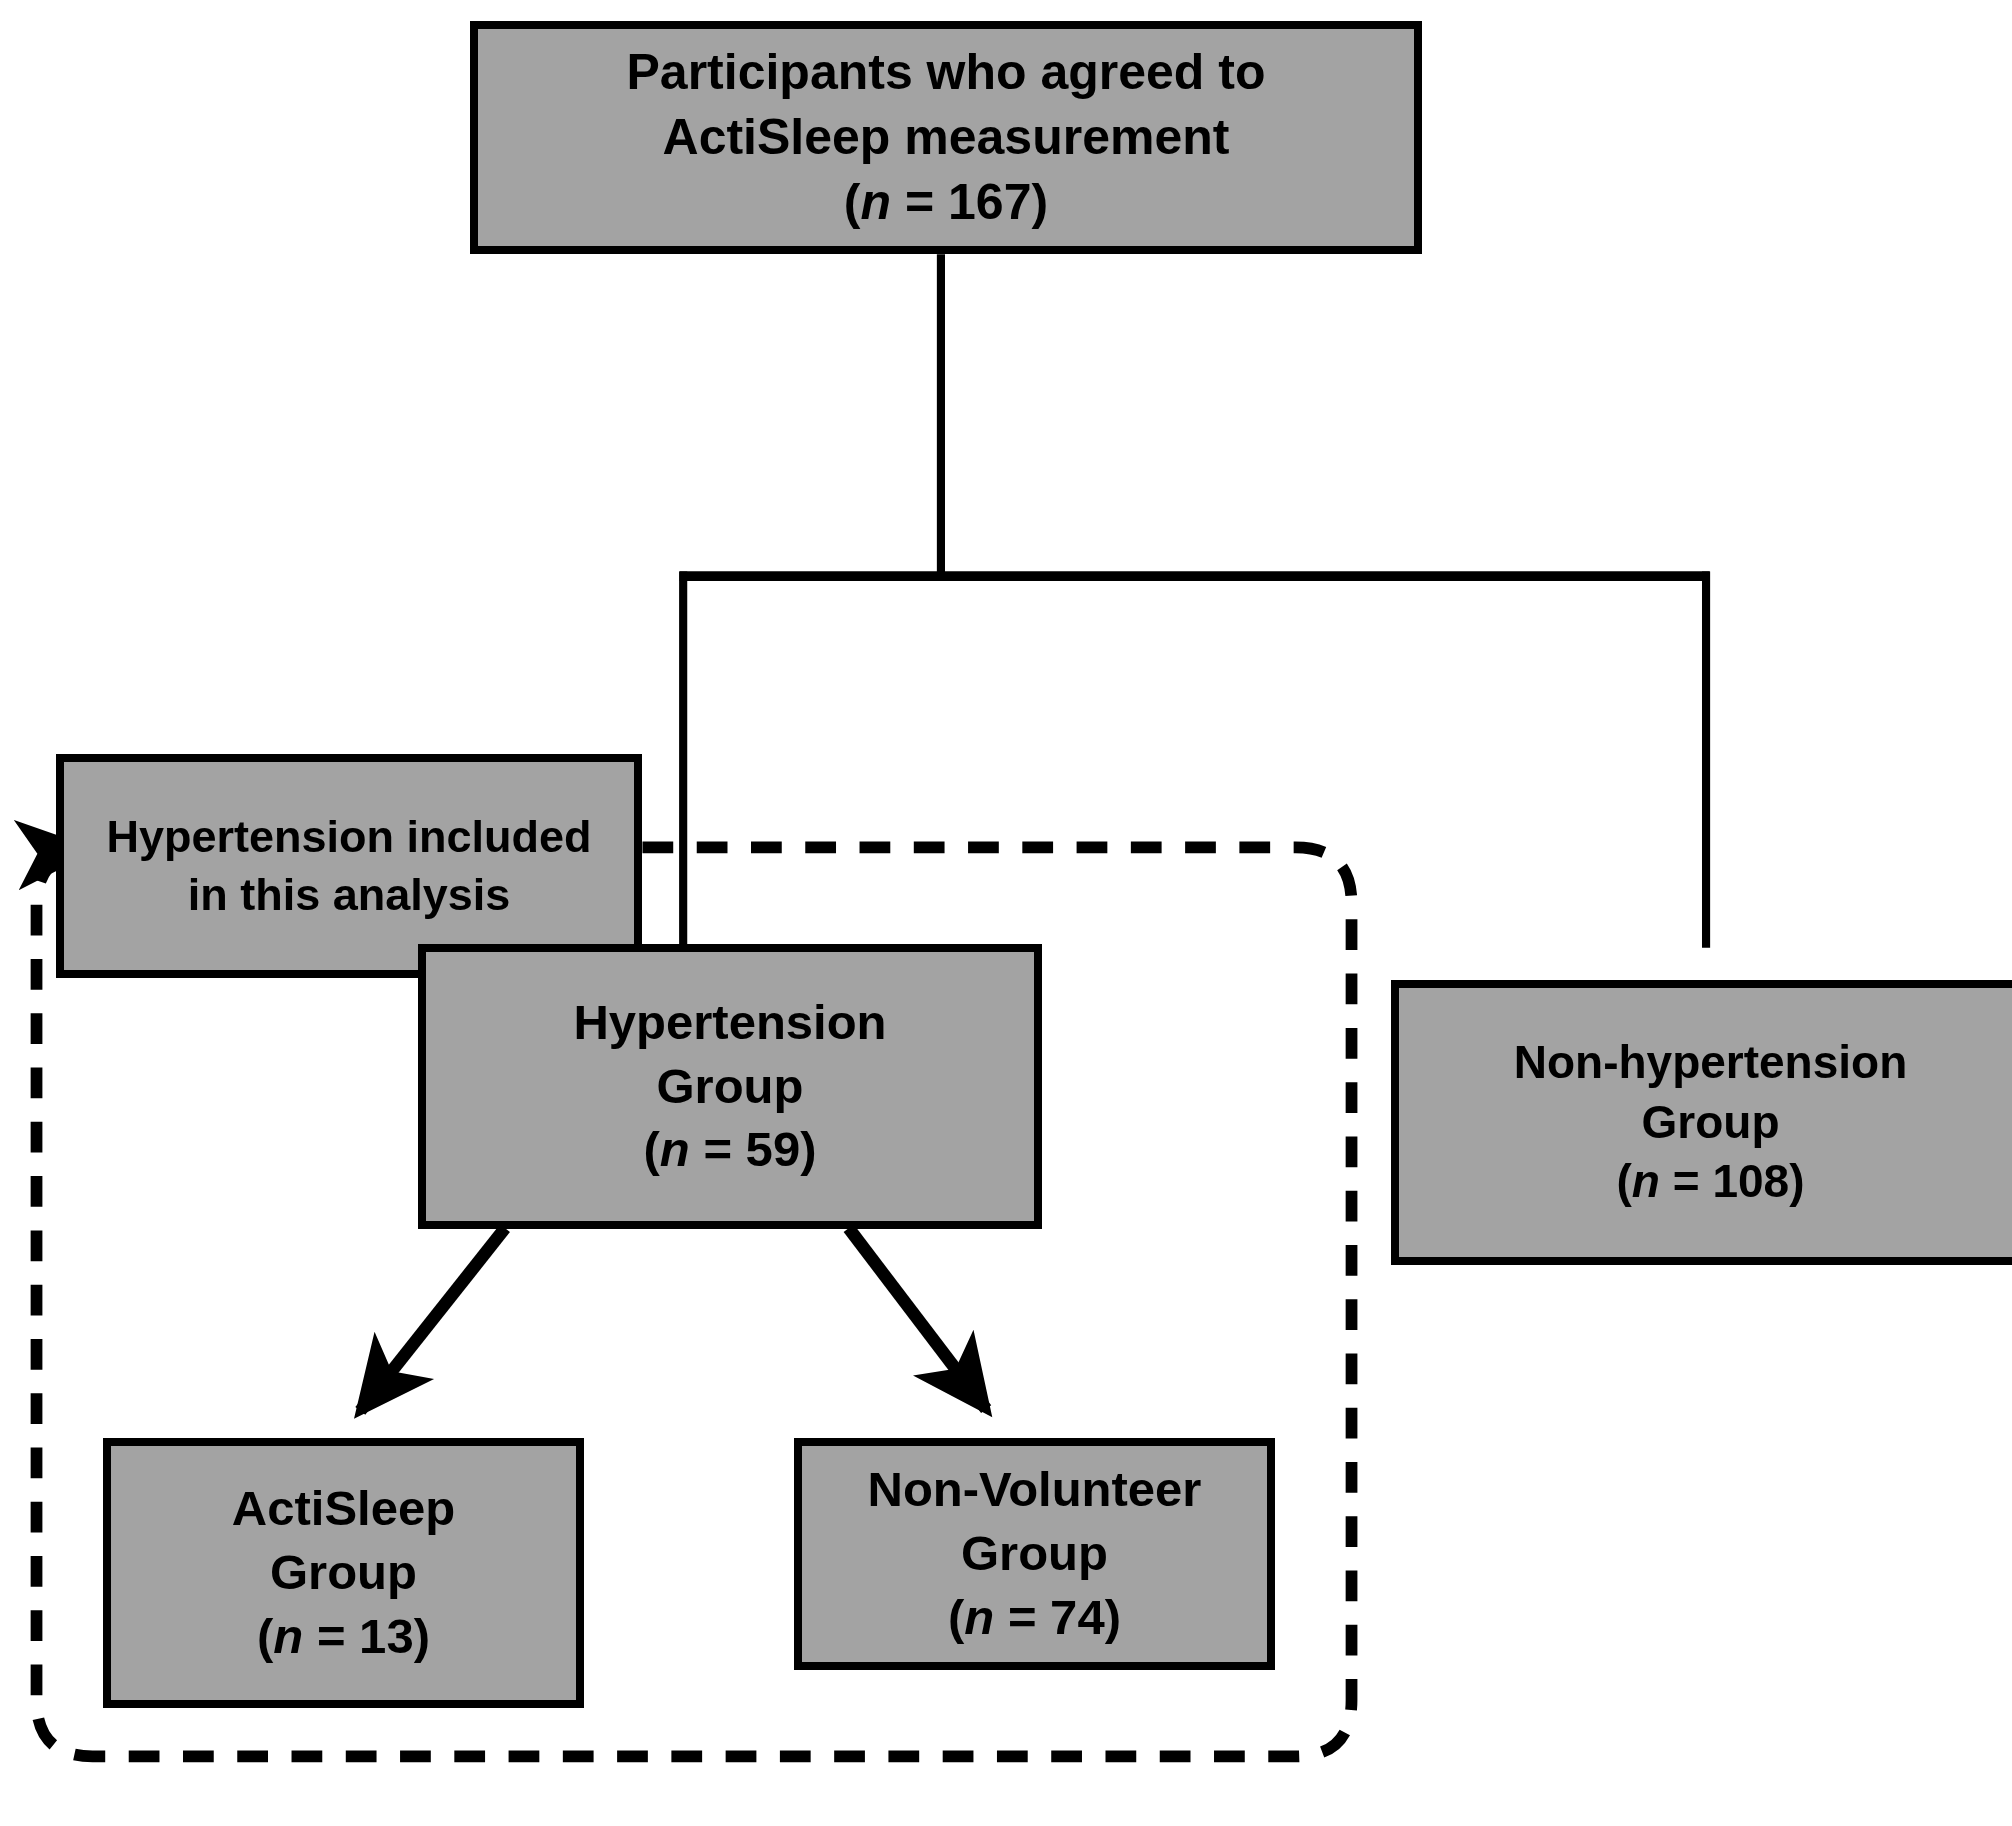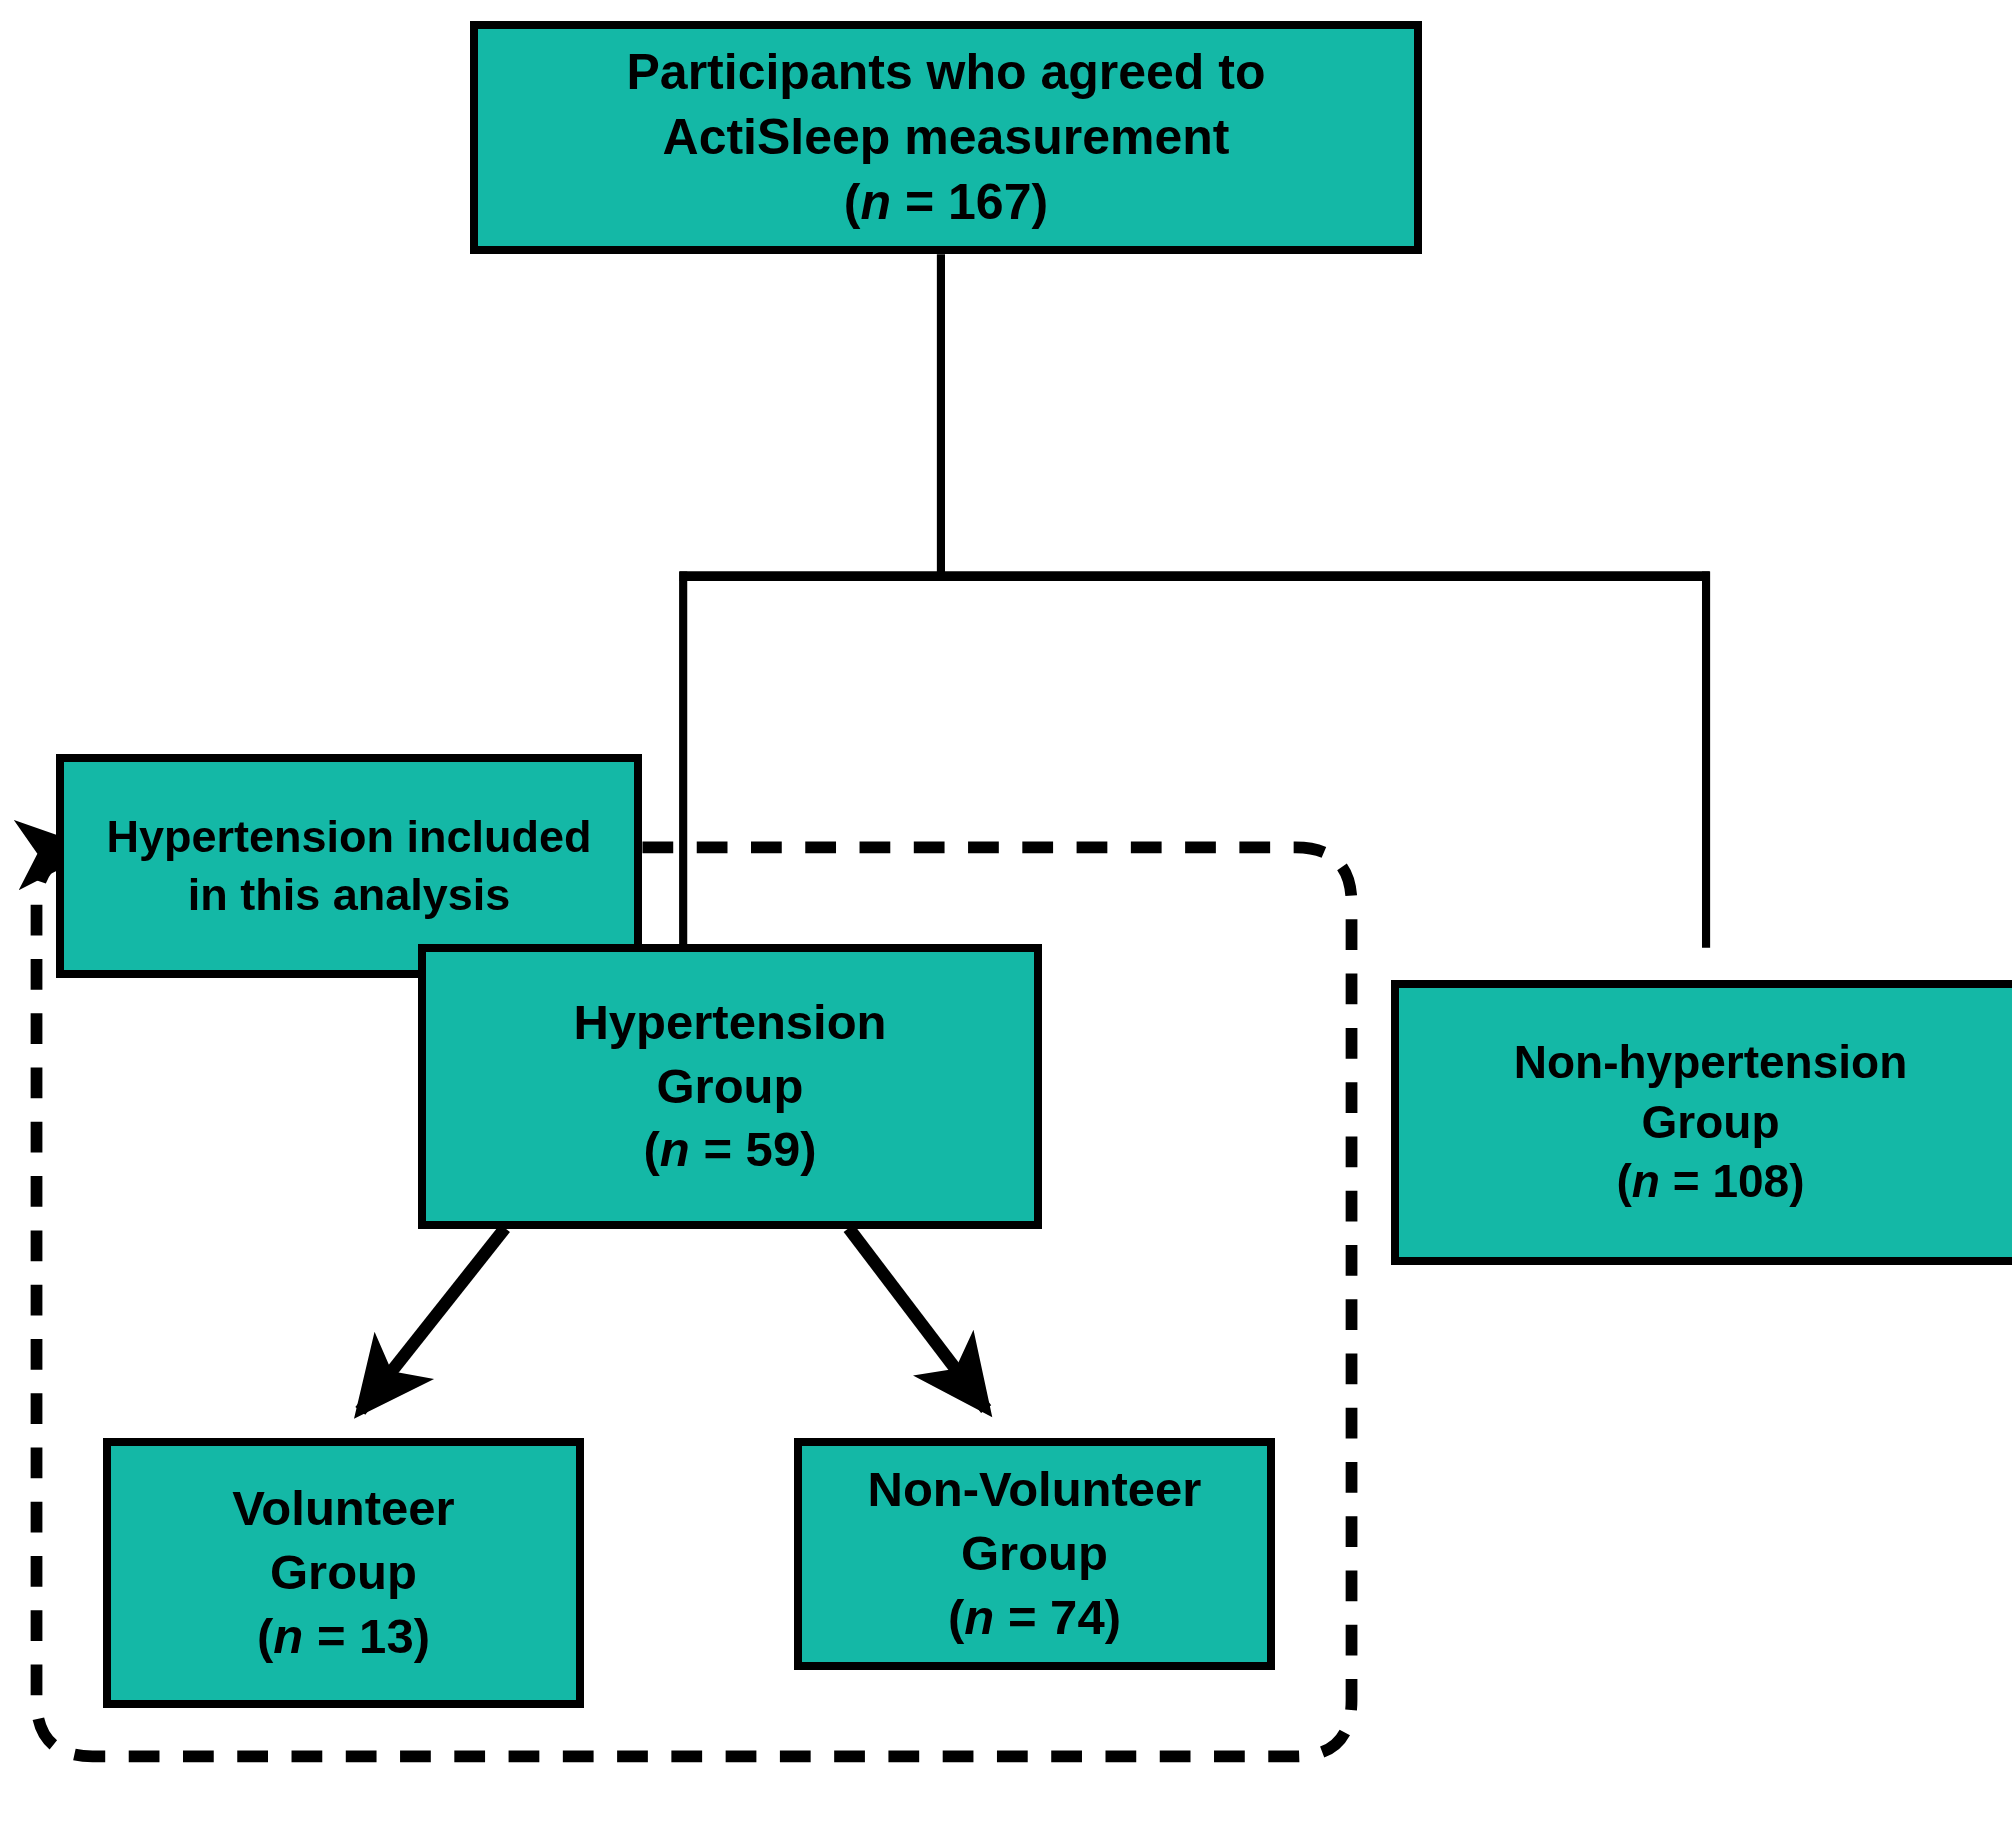--- a/index.html
+++ b/index.html
@@ -17,21 +17,21 @@
   }
   #wires {
     position: absolute;
     left: 0; top: 0;
     width: 2013px;
     height: 1826px;
   }
   .node {
     position: absolute;
     box-sizing: border-box;
-    background: #14b8a6;
+    background: #a3a3a3;
     border: 8.1px solid #000000;
     display: flex;
     flex-direction: column;
     justify-content: center;
     text-align: center;
     color: #000000;
     font-weight: bold;
     z-index: 5;
   }
   .node .line {
@@ -135,21 +135,21 @@
     <span class="nline"><span>(</span><span class="nit">n</span><span> = 59</span><span>)</span></span>
   </div>
 
   <div class="node" id="node-nonhypertension">
     <span class="line">Non-hypertension</span>
     <span class="line">Group</span>
     <span class="nline"><span>(</span><span class="nit">n</span><span> = 108</span><span>)</span></span>
   </div>
 
   <div class="node" id="node-volunteer">
-    <span class="line">Volunteer</span>
+    <span class="line">ActiSleep</span>
     <span class="line">Group</span>
     <span class="nline"><span>(</span><span class="nit">n</span><span> = 13</span><span>)</span></span>
   </div>
 
   <div class="node" id="node-nonvolunteer">
     <span class="line">Non-Volunteer</span>
     <span class="line">Group</span>
     <span class="nline"><span>(</span><span class="nit">n</span><span> = 74</span><span>)</span></span>
   </div>
 

